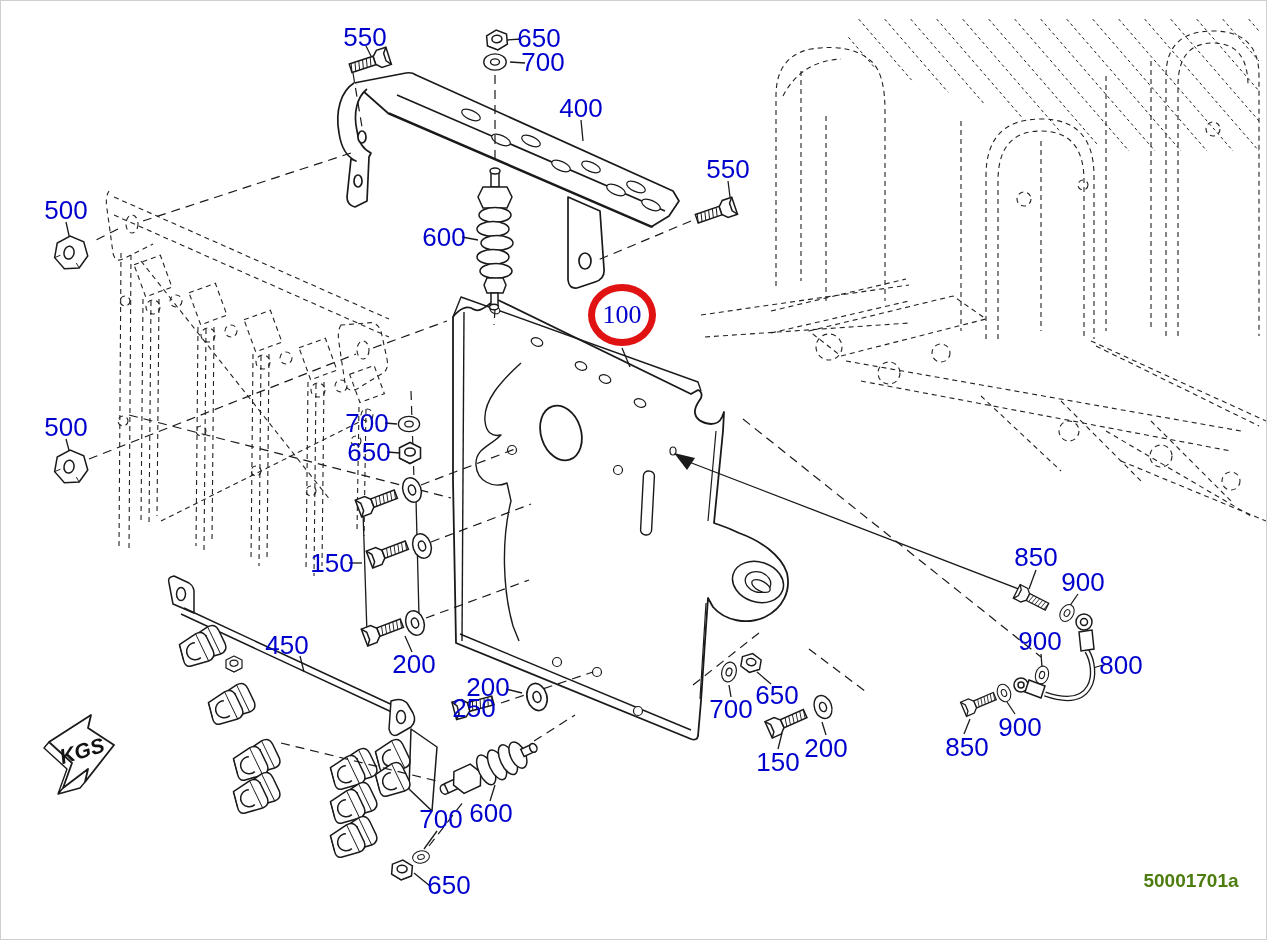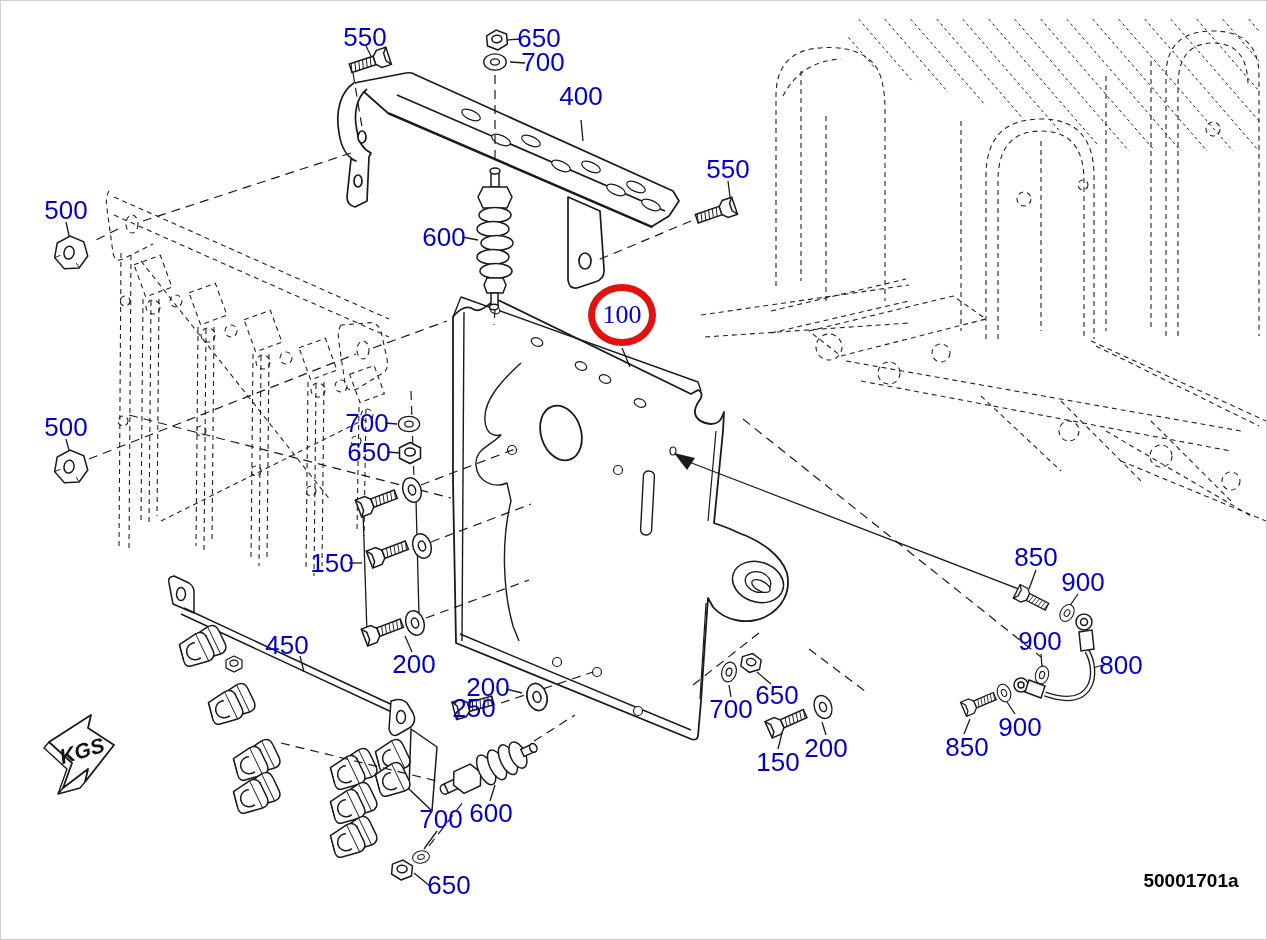--- a/index.html
+++ b/index.html
@@ -10,21 +10,21 @@
   .callout{position:absolute;transform:translate(-50%,-50%);
            font-size:26px;line-height:1;color:var(--label-color,#0000cd);
            white-space:nowrap;cursor:pointer;z-index:5;}
   .callout.highlighted{width:54px;height:48px;display:flex;align-items:center;
            justify-content:center;border:7px solid var(--highlight-color,#e01212);
            border-radius:50%;background:transparent;font-family:Liberation Serif, serif;}
   #kgs-label{position:absolute;left:56px;top:738px;width:50px;text-align:center;
            font-size:21px;font-weight:bold;font-style:italic;color:#111;
            transform:rotate(-17deg);z-index:4;}
   #drawing-number{position:absolute;left:1130px;top:869px;width:120px;
-           font-size:19px;font-weight:bold;color:#000000;text-align:center;z-index:4;}
+           font-size:19px;font-weight:bold;color:#4d7c0f;text-align:center;z-index:4;}
 </style>
 </head>
 <body>
 
 <div id="stage" style="background: rgb(255, 255, 255); padding-left: 27px;">
 
 <svg id="art" width="1267" height="940" viewBox="0 0 1267 940">
   <defs>
     <clipPath id="finClip">
           <polygon points="846,18 1258,18 1258,160 1118,152 962,96 846,58"></polygon>
@@ -334,21 +334,21 @@
   <g stroke="#1a1a1a" stroke-width="1.8" fill="#fff" stroke-linejoin="round">
     <path d="M48,741 L90,714 L87,727 L113,744 L84,781 L87,768 L62,787 L71,762 Z"></path>
     <path d="M48,741 L43,747 L66,768 L57,793 L62,787 M57,793 L79,787 L84,781" fill="none" stroke-width="1.4"></path>
   </g>
 </svg>
 
 <div id="callout-layer">
       <div class="callout" style="left: 364px; top: 36px;">550</div>
       <div class="callout" style="left: 538px; top: 37px;">650</div>
       <div class="callout" style="left: 542px; top: 61px;">700</div>
-      <div class="callout" style="left: 580px; top: 95px;">400</div>
+      <div class="callout" style="left: 580px; top: 107px;">400</div>
       <div class="callout" style="left: 727px; top: 168px;">550</div>
       <div class="callout" style="left: 65px; top: 209px;">500</div>
       <div class="callout" style="left: 443px; top: 236px;">600</div>
       <div class="callout highlighted" style="left: 621px; top: 314px;">100</div>
       <div class="callout" style="left: 366px; top: 422px;">700</div>
       <div class="callout" style="left: 368px; top: 451px;">650</div>
       <div class="callout" style="left: 65px; top: 426px;">500</div>
       <div class="callout" style="left: 331px; top: 562px;">150</div>
       <div class="callout" style="left: 286px; top: 644px;">450</div>
       <div class="callout" style="left: 413px; top: 663px;">200</div>

